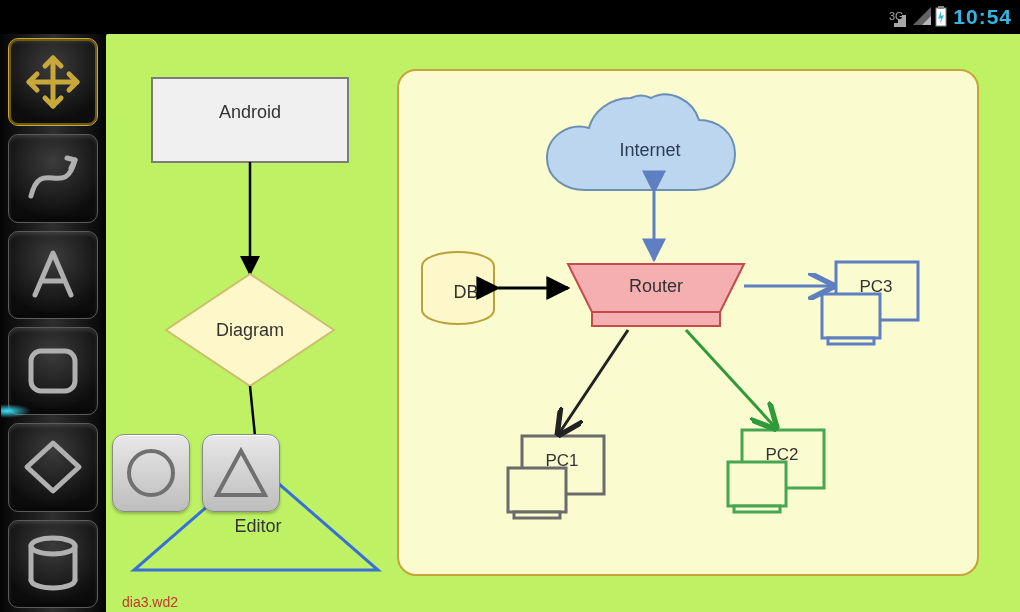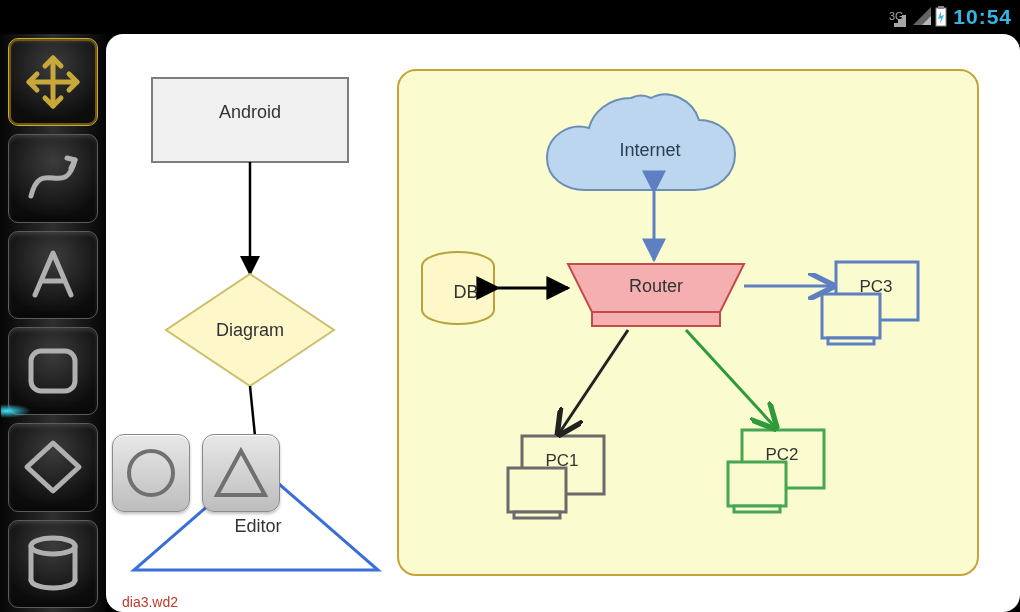--- a/index.html
+++ b/index.html
@@ -71,23 +71,22 @@
   .tool-glow-bl::after{
     content:''; position:absolute; bottom:-4px; left:-8px; width:30px; height:14px;
     background: radial-gradient(ellipse at 20% 50%, #3fe5ff 0%, rgba(63,229,255,0) 70%);
     pointer-events:none;
   }
 
   
   .canvas-wrap {
     flex: 1;
     position: relative;
-    background: #ffffff;
+    background: #bef264;
     border-top-left-radius: 2px;
-    border-radius: 17px;
   }
   .filename {
     position: absolute;
     left: 16px;
     bottom: 2px;
     font-size: 14px;
     color: #c2392a;
   }
 
   

